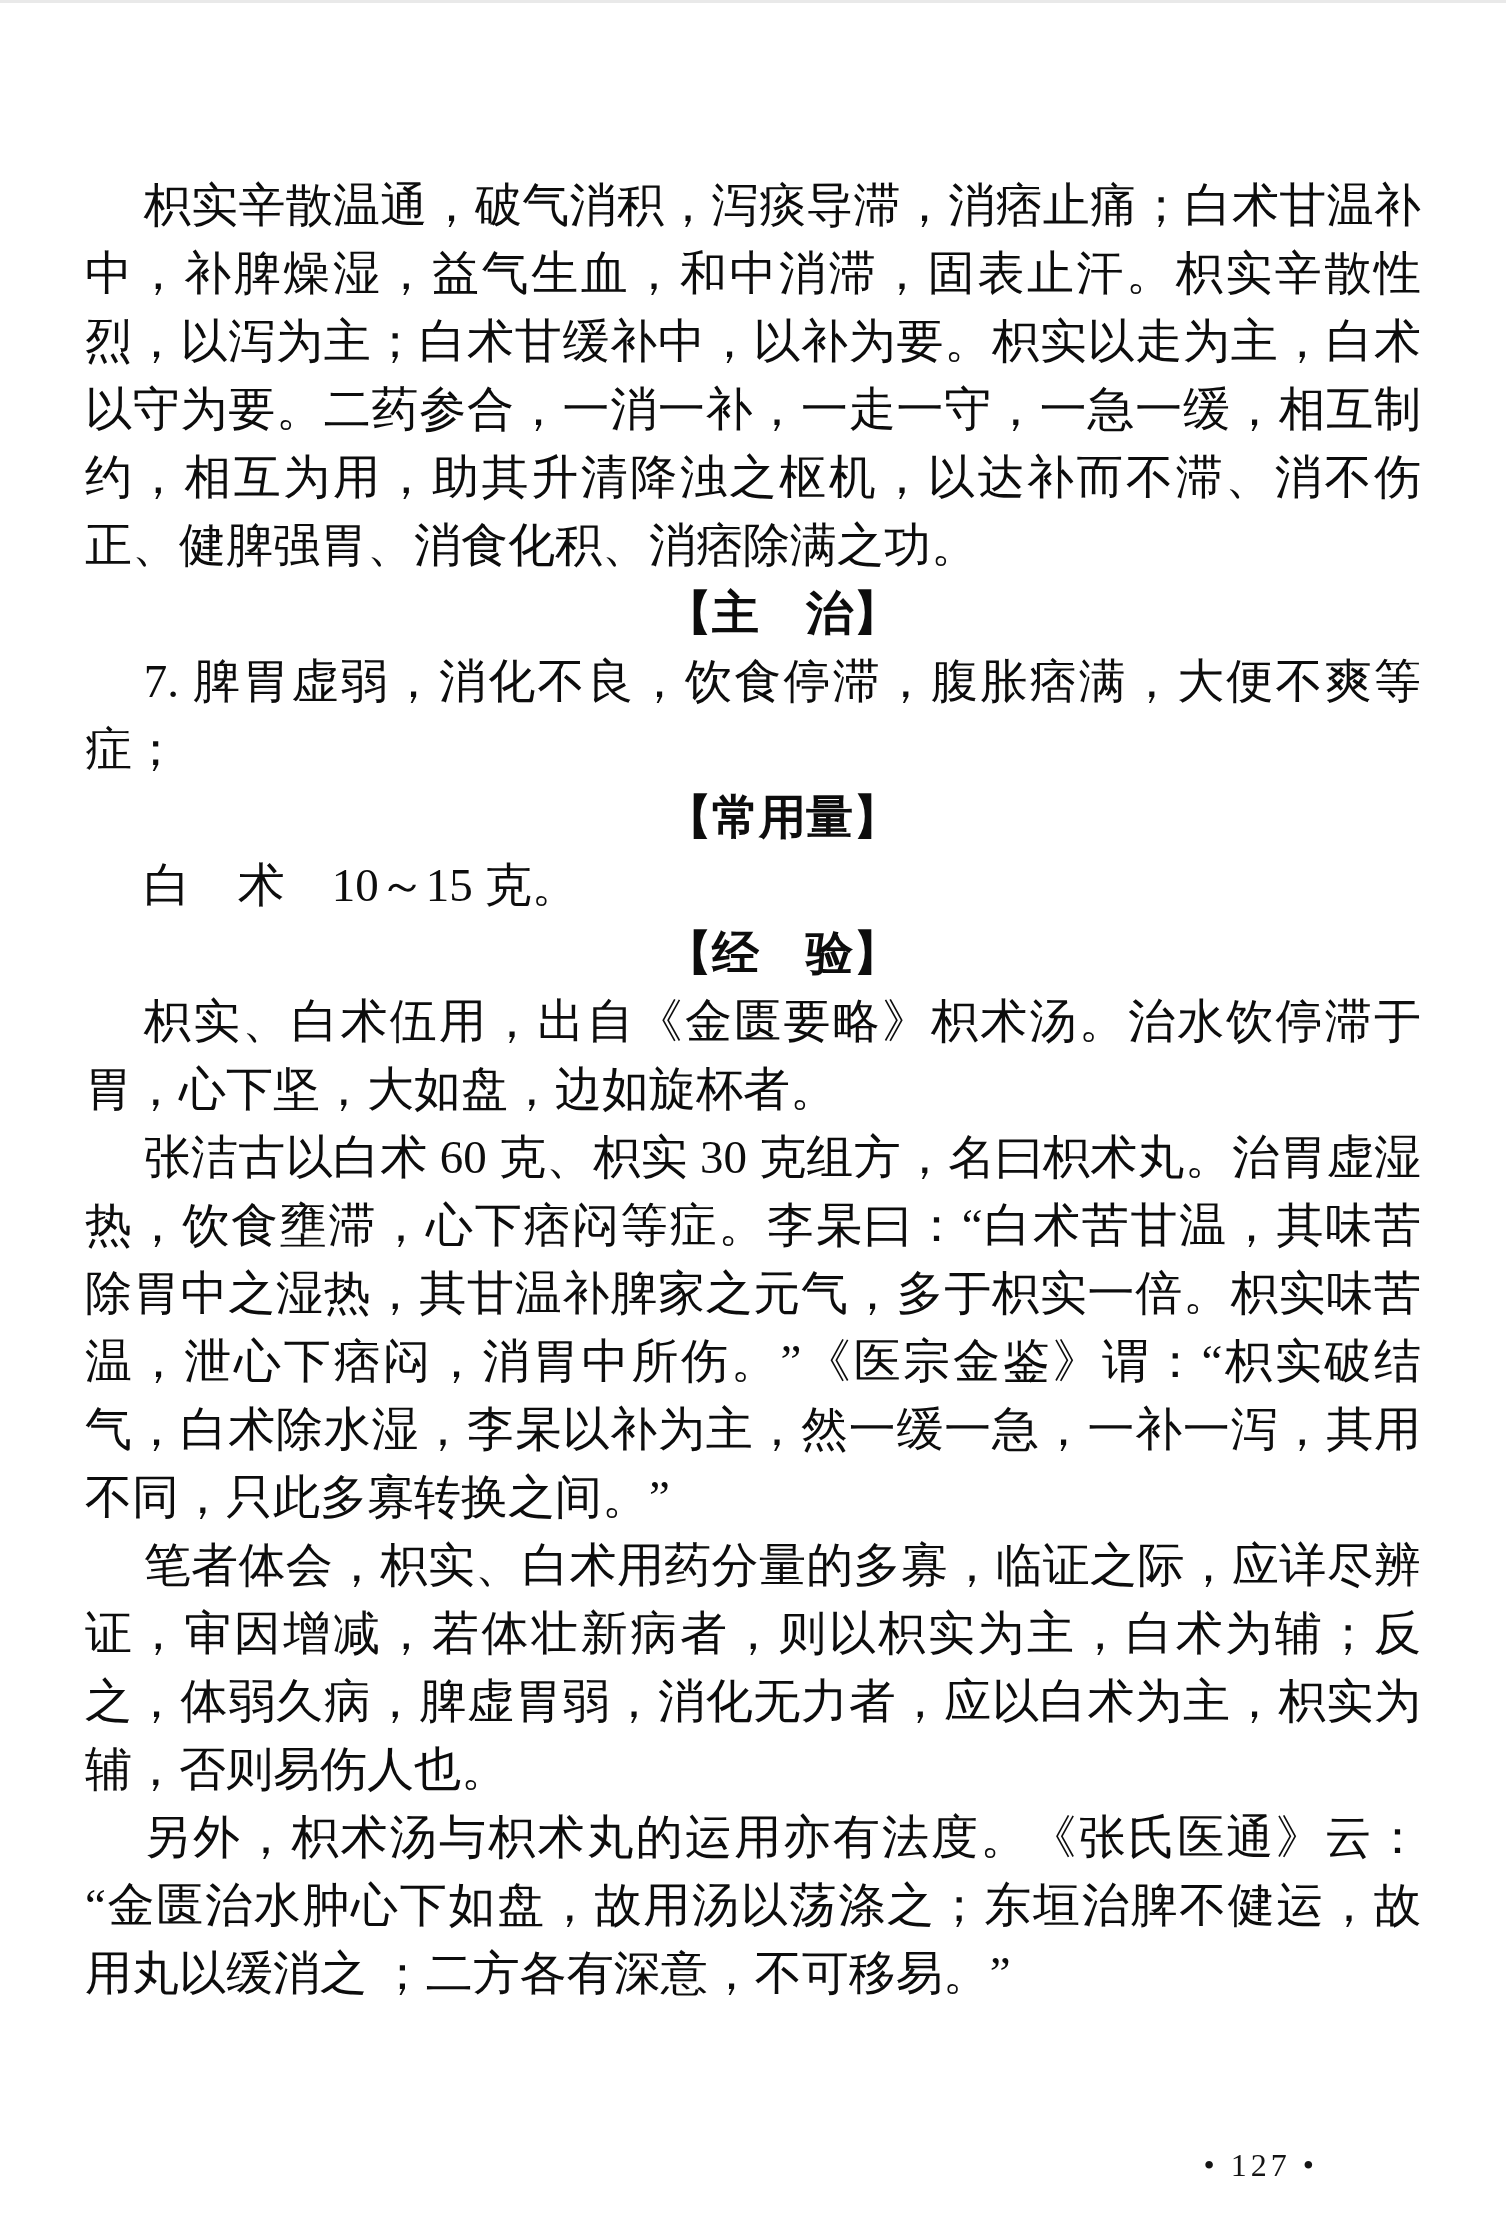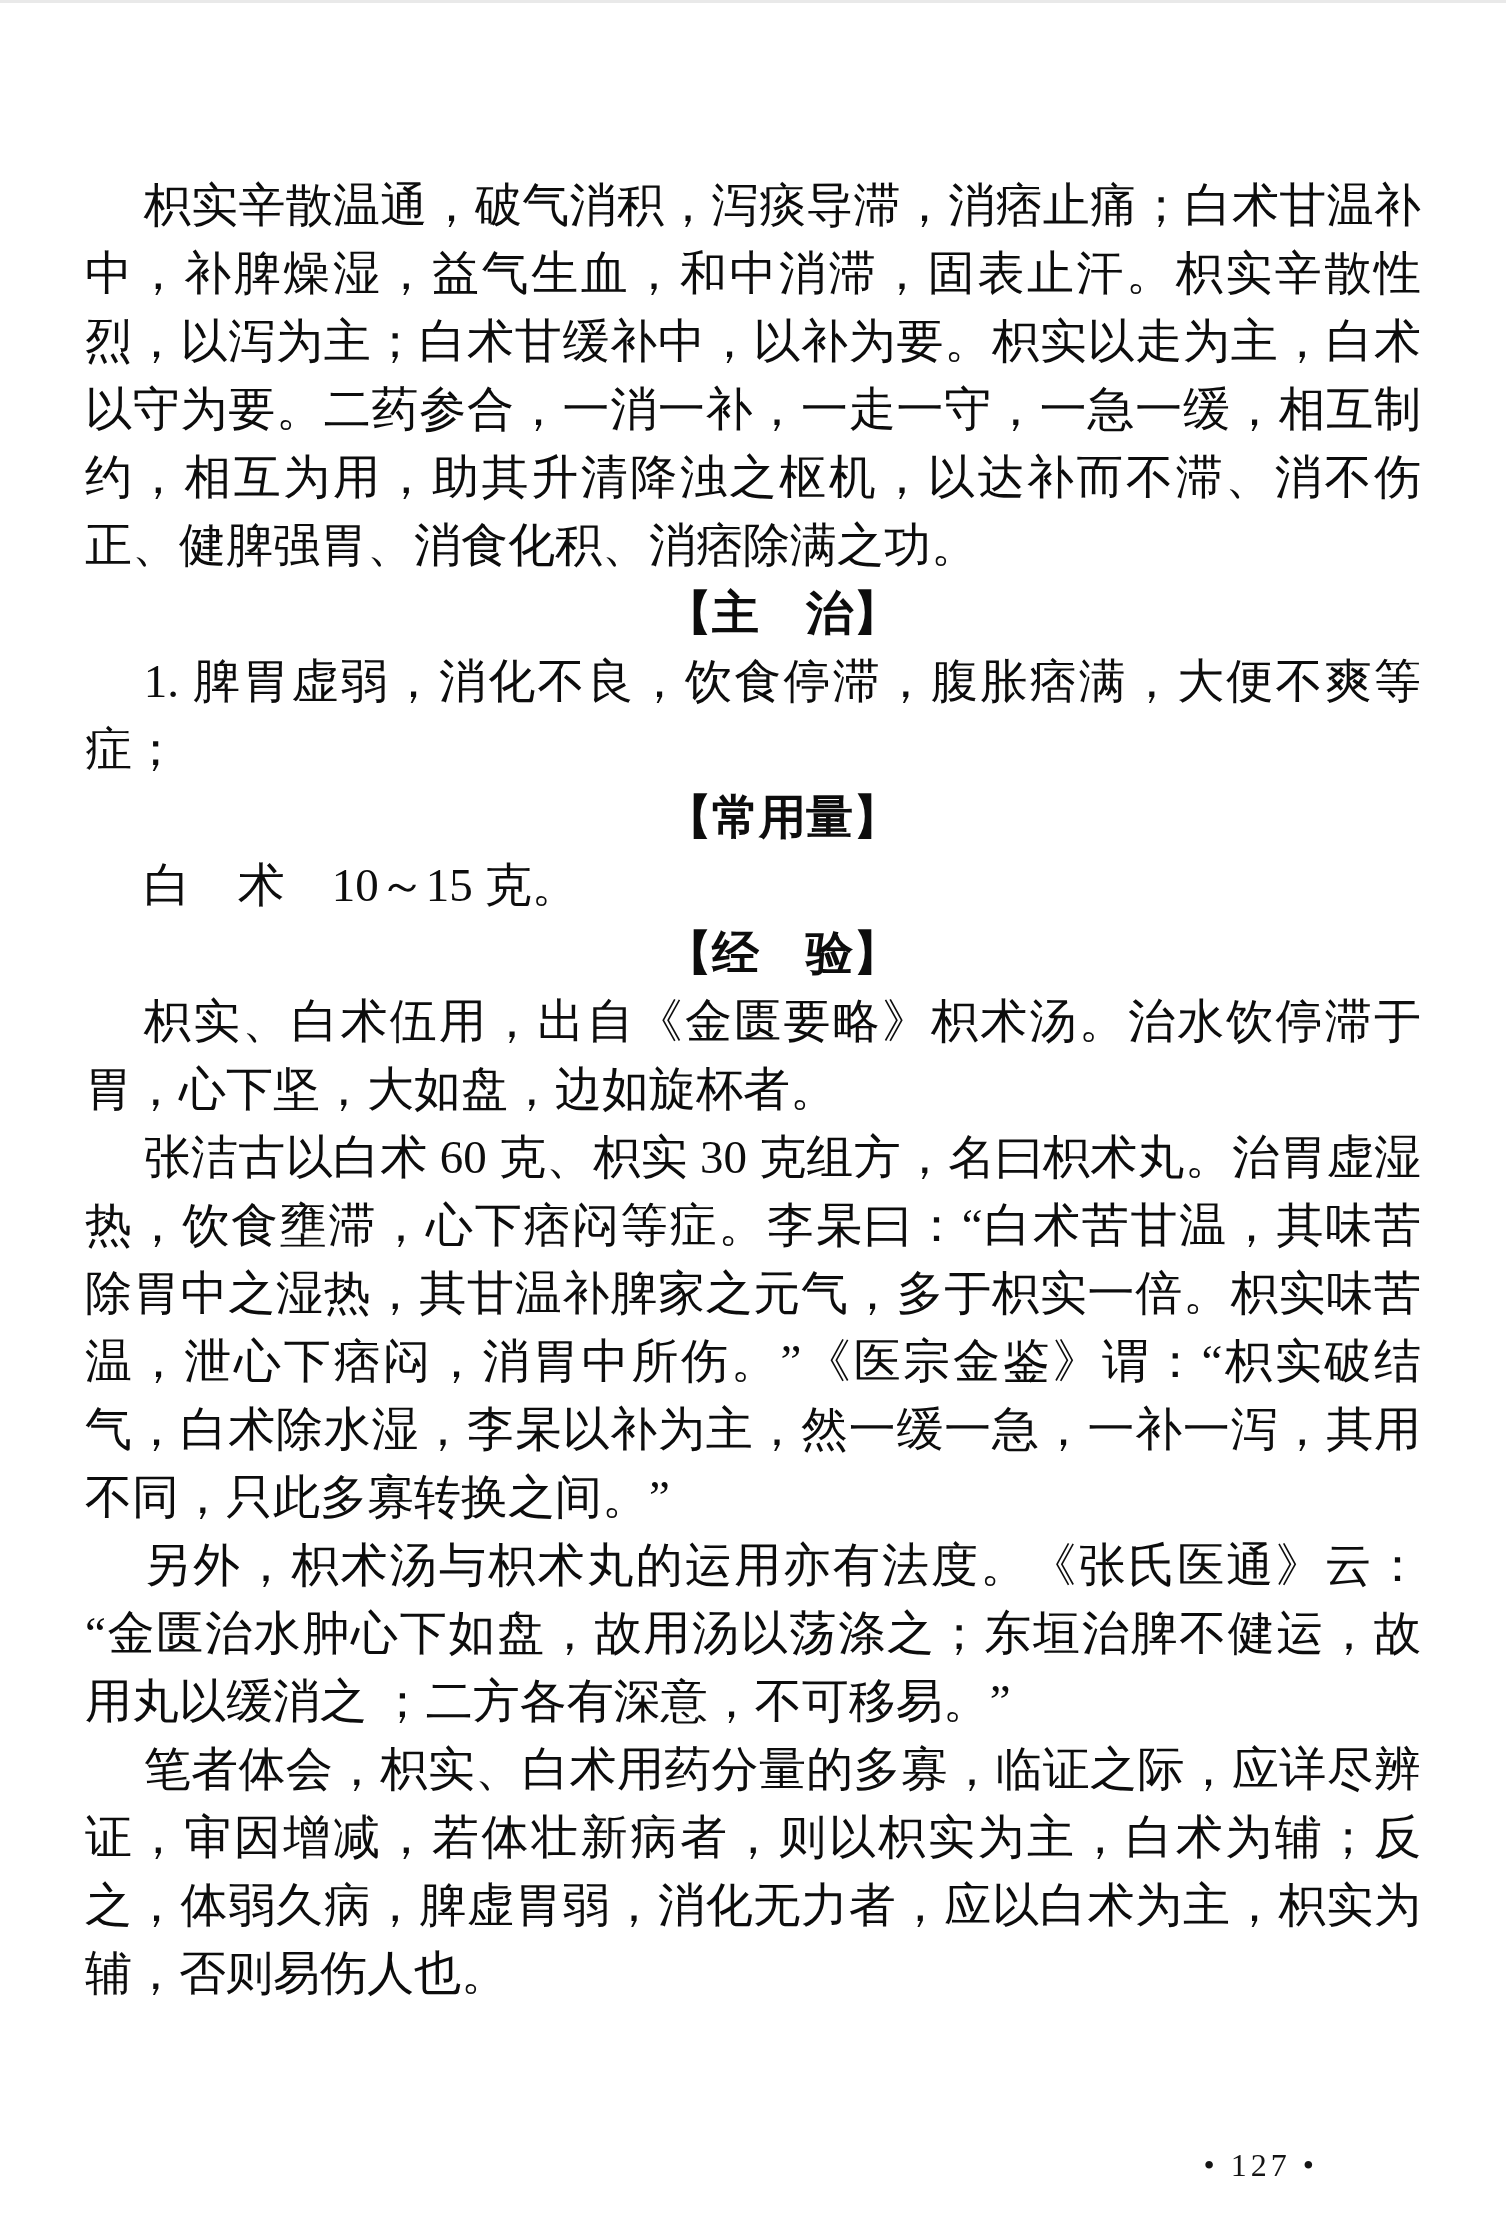--- a/index.html
+++ b/index.html
@@ -51,23 +51,23 @@
     font-family: "Liberation Serif", "DejaVu Serif", serif;
   }
 </style>
 </head>
 <body>
 
 <div class="book-page">
   <div class="page-text">
       <p class="para">枳实辛散温通，破气消积，泻痰导滞，消痞止痛；白术甘温补中，补脾燥湿，益气生血，和中消滞，固表止汗。枳实辛散性烈，以泻为主；白术甘缓补中，以补为要。枳实以走为主，白术以守为要。二药参合，一消一补，一走一守，一急一缓，相互制约，相互为用，助其升清降浊之枢机，以达补而不滞、消不伤正、健脾强胃、消食化积、消痞除满之功。</p>
       <p class="heading">【主　治】</p>
-      <p class="para">1. 脾胃虚弱，消化不良，饮食停滞，腹胀痞满，大便不爽等症；</p>
+      <p class="para">7. 脾胃虚弱，消化不良，饮食停滞，腹胀痞满，大便不爽等症；</p>
       <p class="heading">【常用量】</p>
       <p class="dosage">白　术　10～15 克。</p>
       <p class="heading">【经　验】</p>
       <p class="para">枳实、白术伍用，出自《金匮要略》枳术汤。治水饮停滞于胃，心下坚，大如盘，边如旋杯者。</p>
       <p class="para">张洁古以白术 60 克、枳实 30 克组方，名曰枳术丸。治胃虚湿热，饮食壅滞，心下痞闷等症。李杲曰：“白术苦甘温，其味苦除胃中之湿热，其甘温补脾家之元气，多于枳实一倍。枳实味苦温，泄心下痞闷，消胃中所伤。”《医宗金鉴》谓：“枳实破结气，白术除水湿，李杲以补为主，然一缓一急，一补一泻，其用不同，只此多寡转换之间。”</p>
+      <p class="para">笔者体会，枳实、白术用药分量的多寡，临证之际，应详尽辨证，审因增减，若体壮新病者，则以枳实为主，白术为辅；反之，体弱久病，脾虚胃弱，消化无力者，应以白术为主，枳实为辅，否则易伤人也。</p>
       <p class="para">另外，枳术汤与枳术丸的运用亦有法度。《张氏医通》云：“金匮治水肿心下如盘，故用汤以荡涤之；东垣治脾不健运，故用丸以缓消之 ；二方各有深意，不可移易。”</p>
-      <p class="para">笔者体会，枳实、白术用药分量的多寡，临证之际，应详尽辨证，审因增减，若体壮新病者，则以枳实为主，白术为辅；反之，体弱久病，脾虚胃弱，消化无力者，应以白术为主，枳实为辅，否则易伤人也。</p>
     </div>
   <div class="page-number">• 127 •</div>
 </div>
 
 </body></html>

